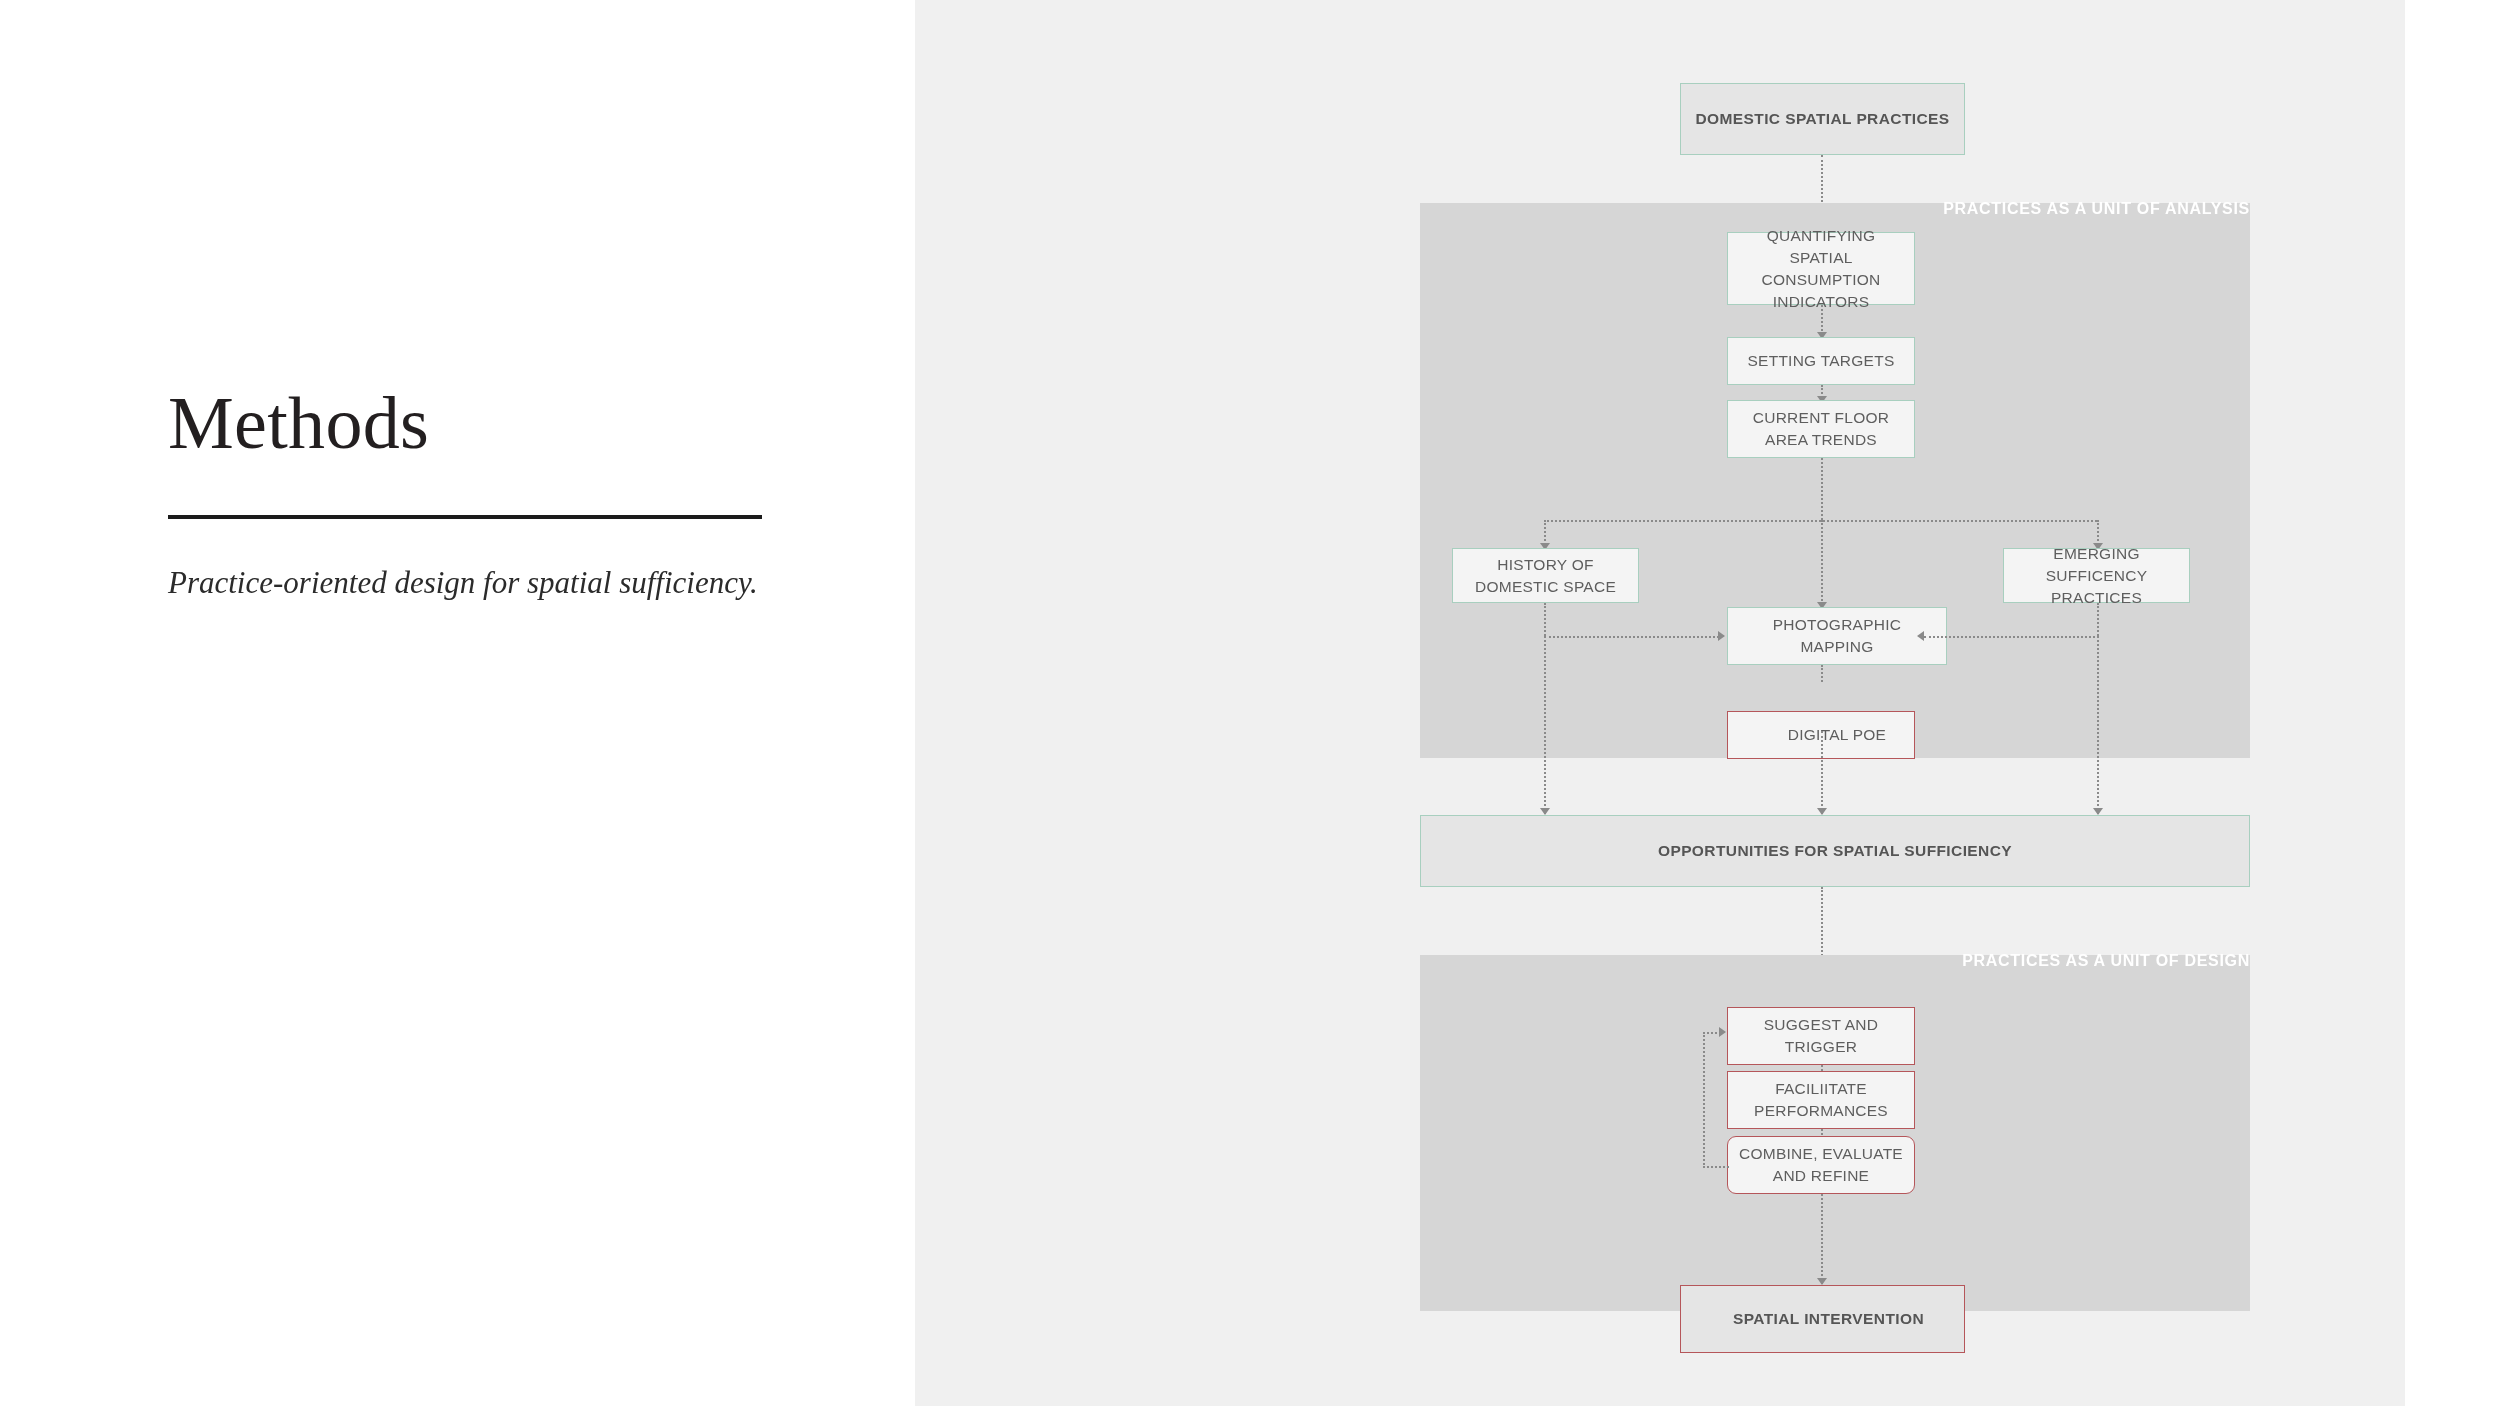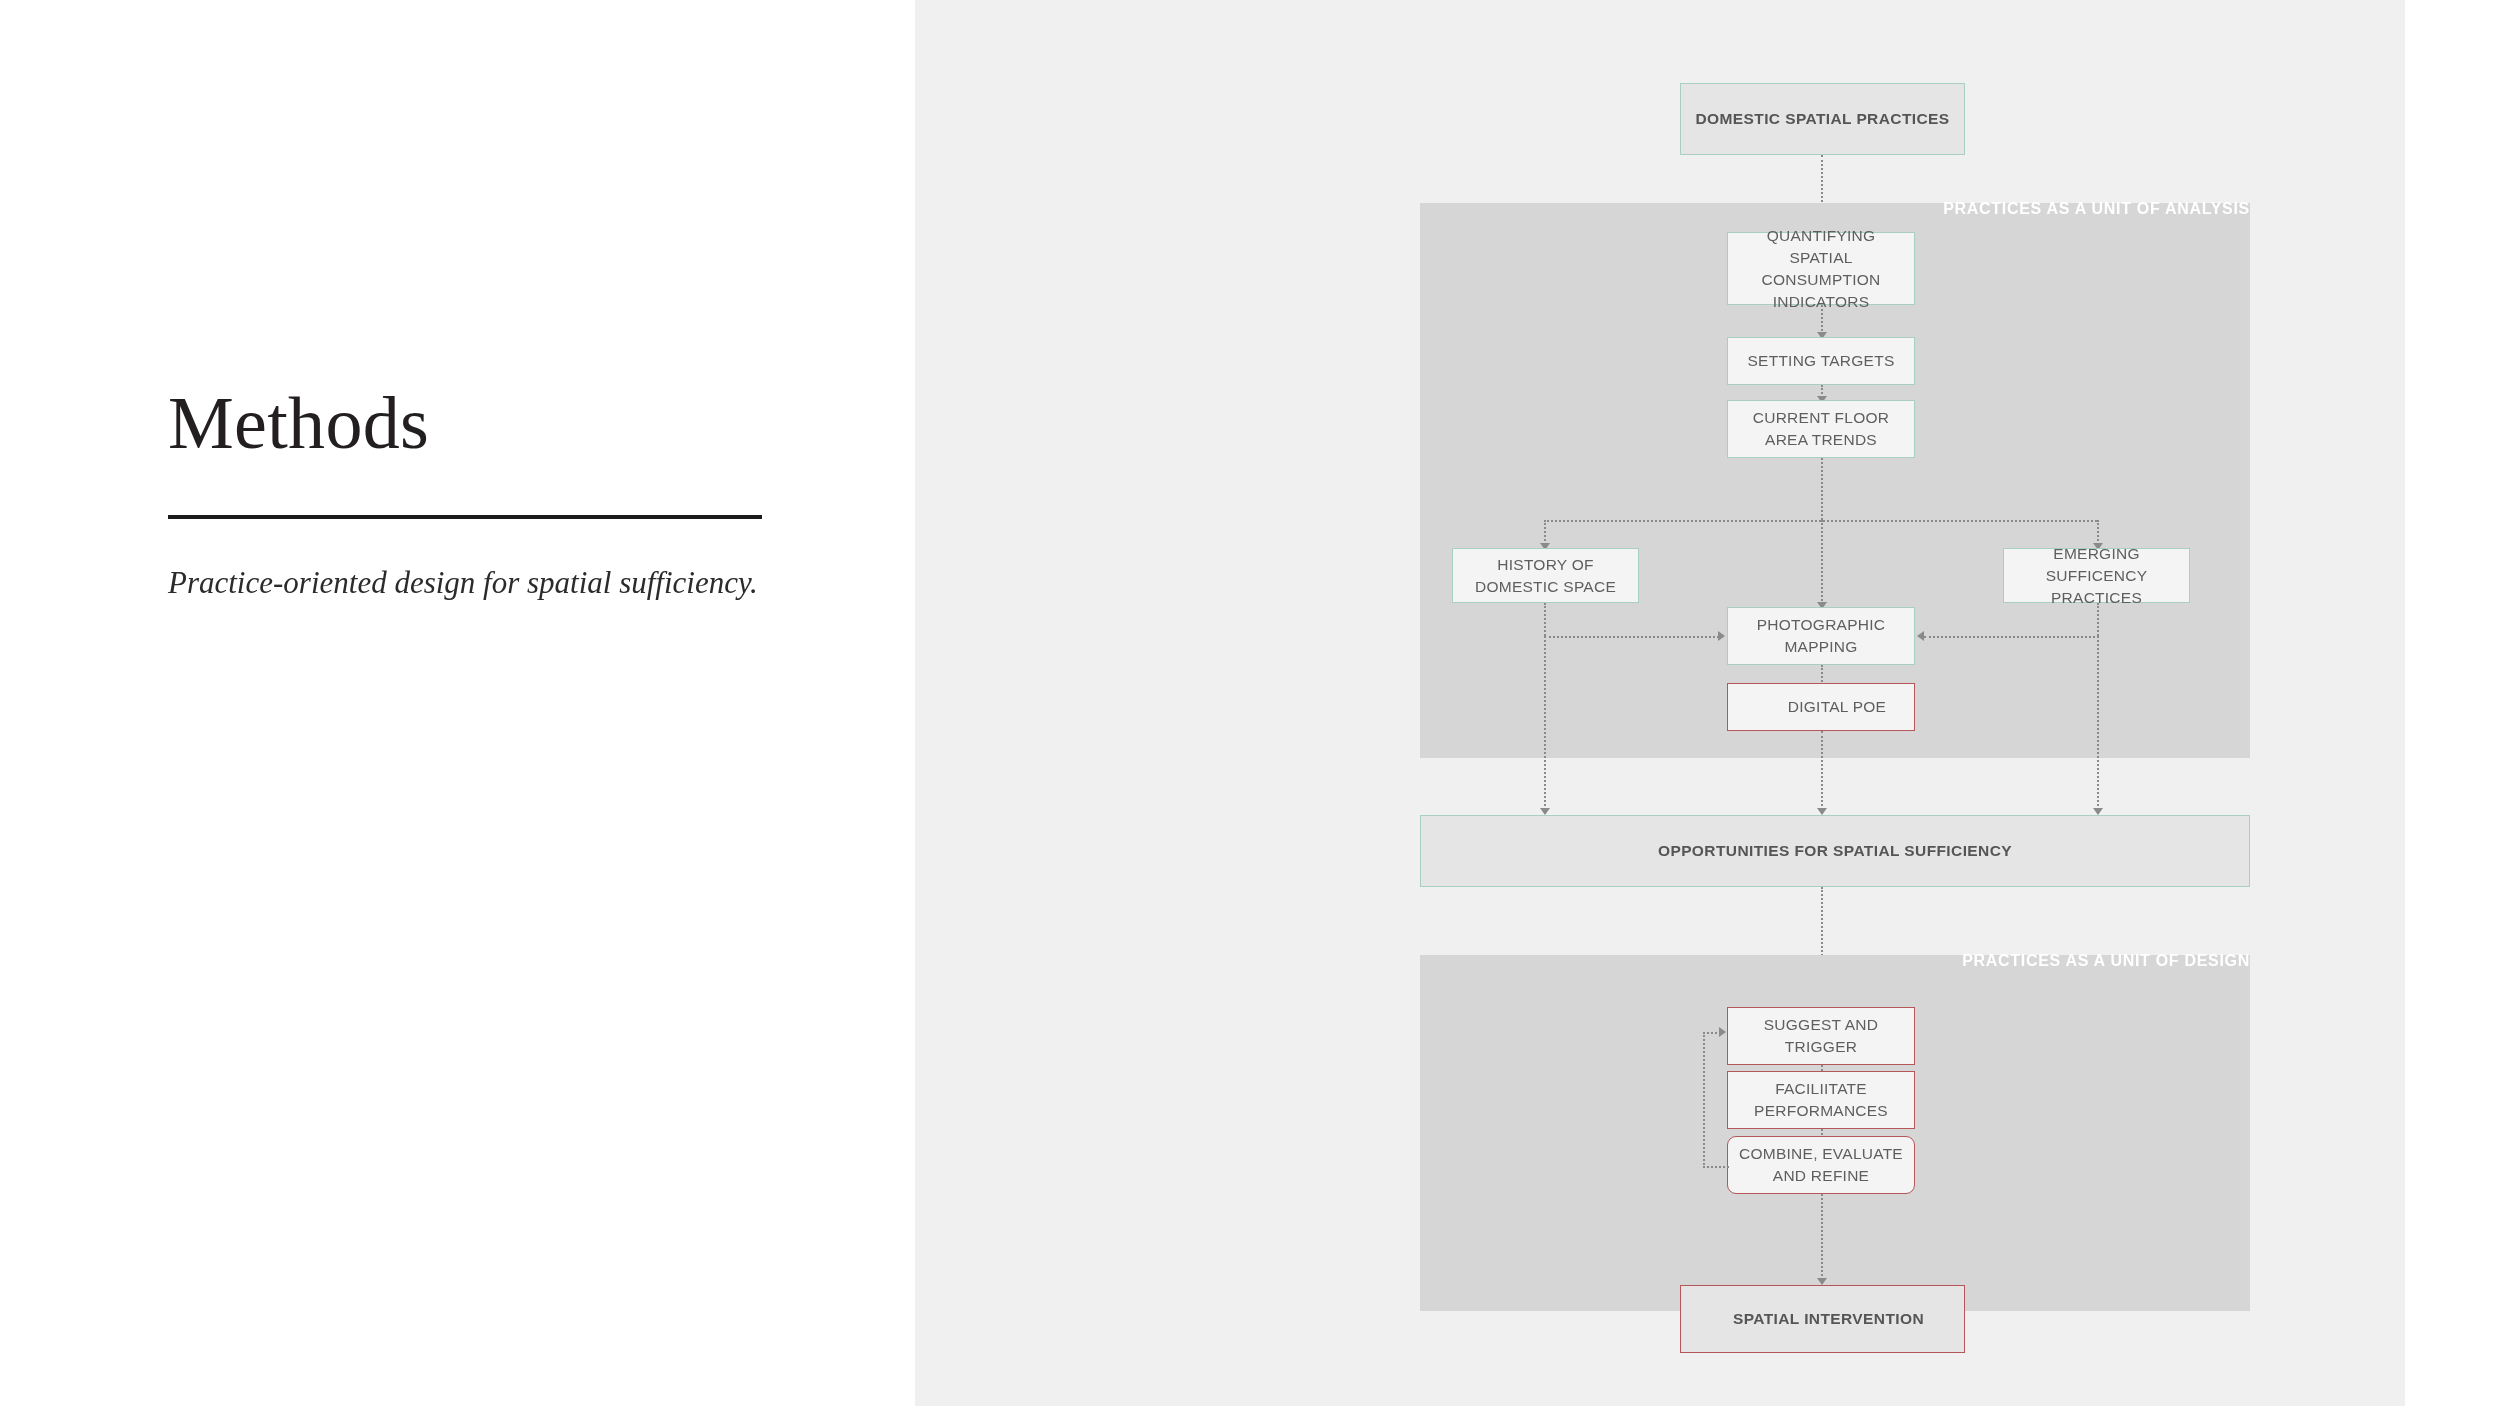--- a/index.html
+++ b/index.html
@@ -212,35 +212,35 @@
   <div class="arrow-down" style="left:2093px; top:543px;"></div>
 
   <div class="node leaf" style="left:1452px; top:548px; width:187px; height:55px;">
     <span>HISTORY OF DOMESTIC SPACE</span>
   </div>
 
   <div class="node leaf" style="left:2003px; top:548px; width:187px; height:55px;">
     <span>EMERGING SUFFICENCY PRACTICES</span>
   </div>
 
-  <div class="node leaf" style="left:1727px; top:607px; width:188px; height:58px;">
+  <div class="node leaf" style="left:1727px; top:607px; width:220px; height:58px;">
     <span>PHOTOGRAPHIC MAPPING</span>
   </div>
 
   <div class="conn-v" style="left:1544px; top:603px; height:33px;"></div>
   <div class="conn-h" style="left:1544px; top:636px; width:175px;"></div>
   <div class="arrow-right" style="left:1718px; top:631px;"></div>
 
   <div class="conn-v" style="left:2097px; top:603px; height:33px;"></div>
   <div class="conn-h" style="left:1924px; top:636px; width:175px;"></div>
   <div class="arrow-left" style="left:1917px; top:631px;"></div>
 
   <div class="conn-v" style="left:1821px; top:665px; height:17px;"></div>
 
-  <div class="node leaf danger" style="left:1727px; top:683px; width:188px; height:48px;padding-left:40px;">
+  <div class="node leaf danger" style="left:1727px; top:711px; width:188px; height:48px;padding-left:40px;">
     <span>DIGITAL POE</span>
   </div>
 
   <div class="conn-v" style="left:1544px; top:636px; height:178px;"></div>
   <div class="arrow-down" style="left:1540px; top:808px;"></div>
 
   <div class="conn-v" style="left:1821px; top:731px; height:83px;"></div>
   <div class="arrow-down" style="left:1817px; top:808px;"></div>
 
   <div class="conn-v" style="left:2097px; top:636px; height:178px;"></div>

